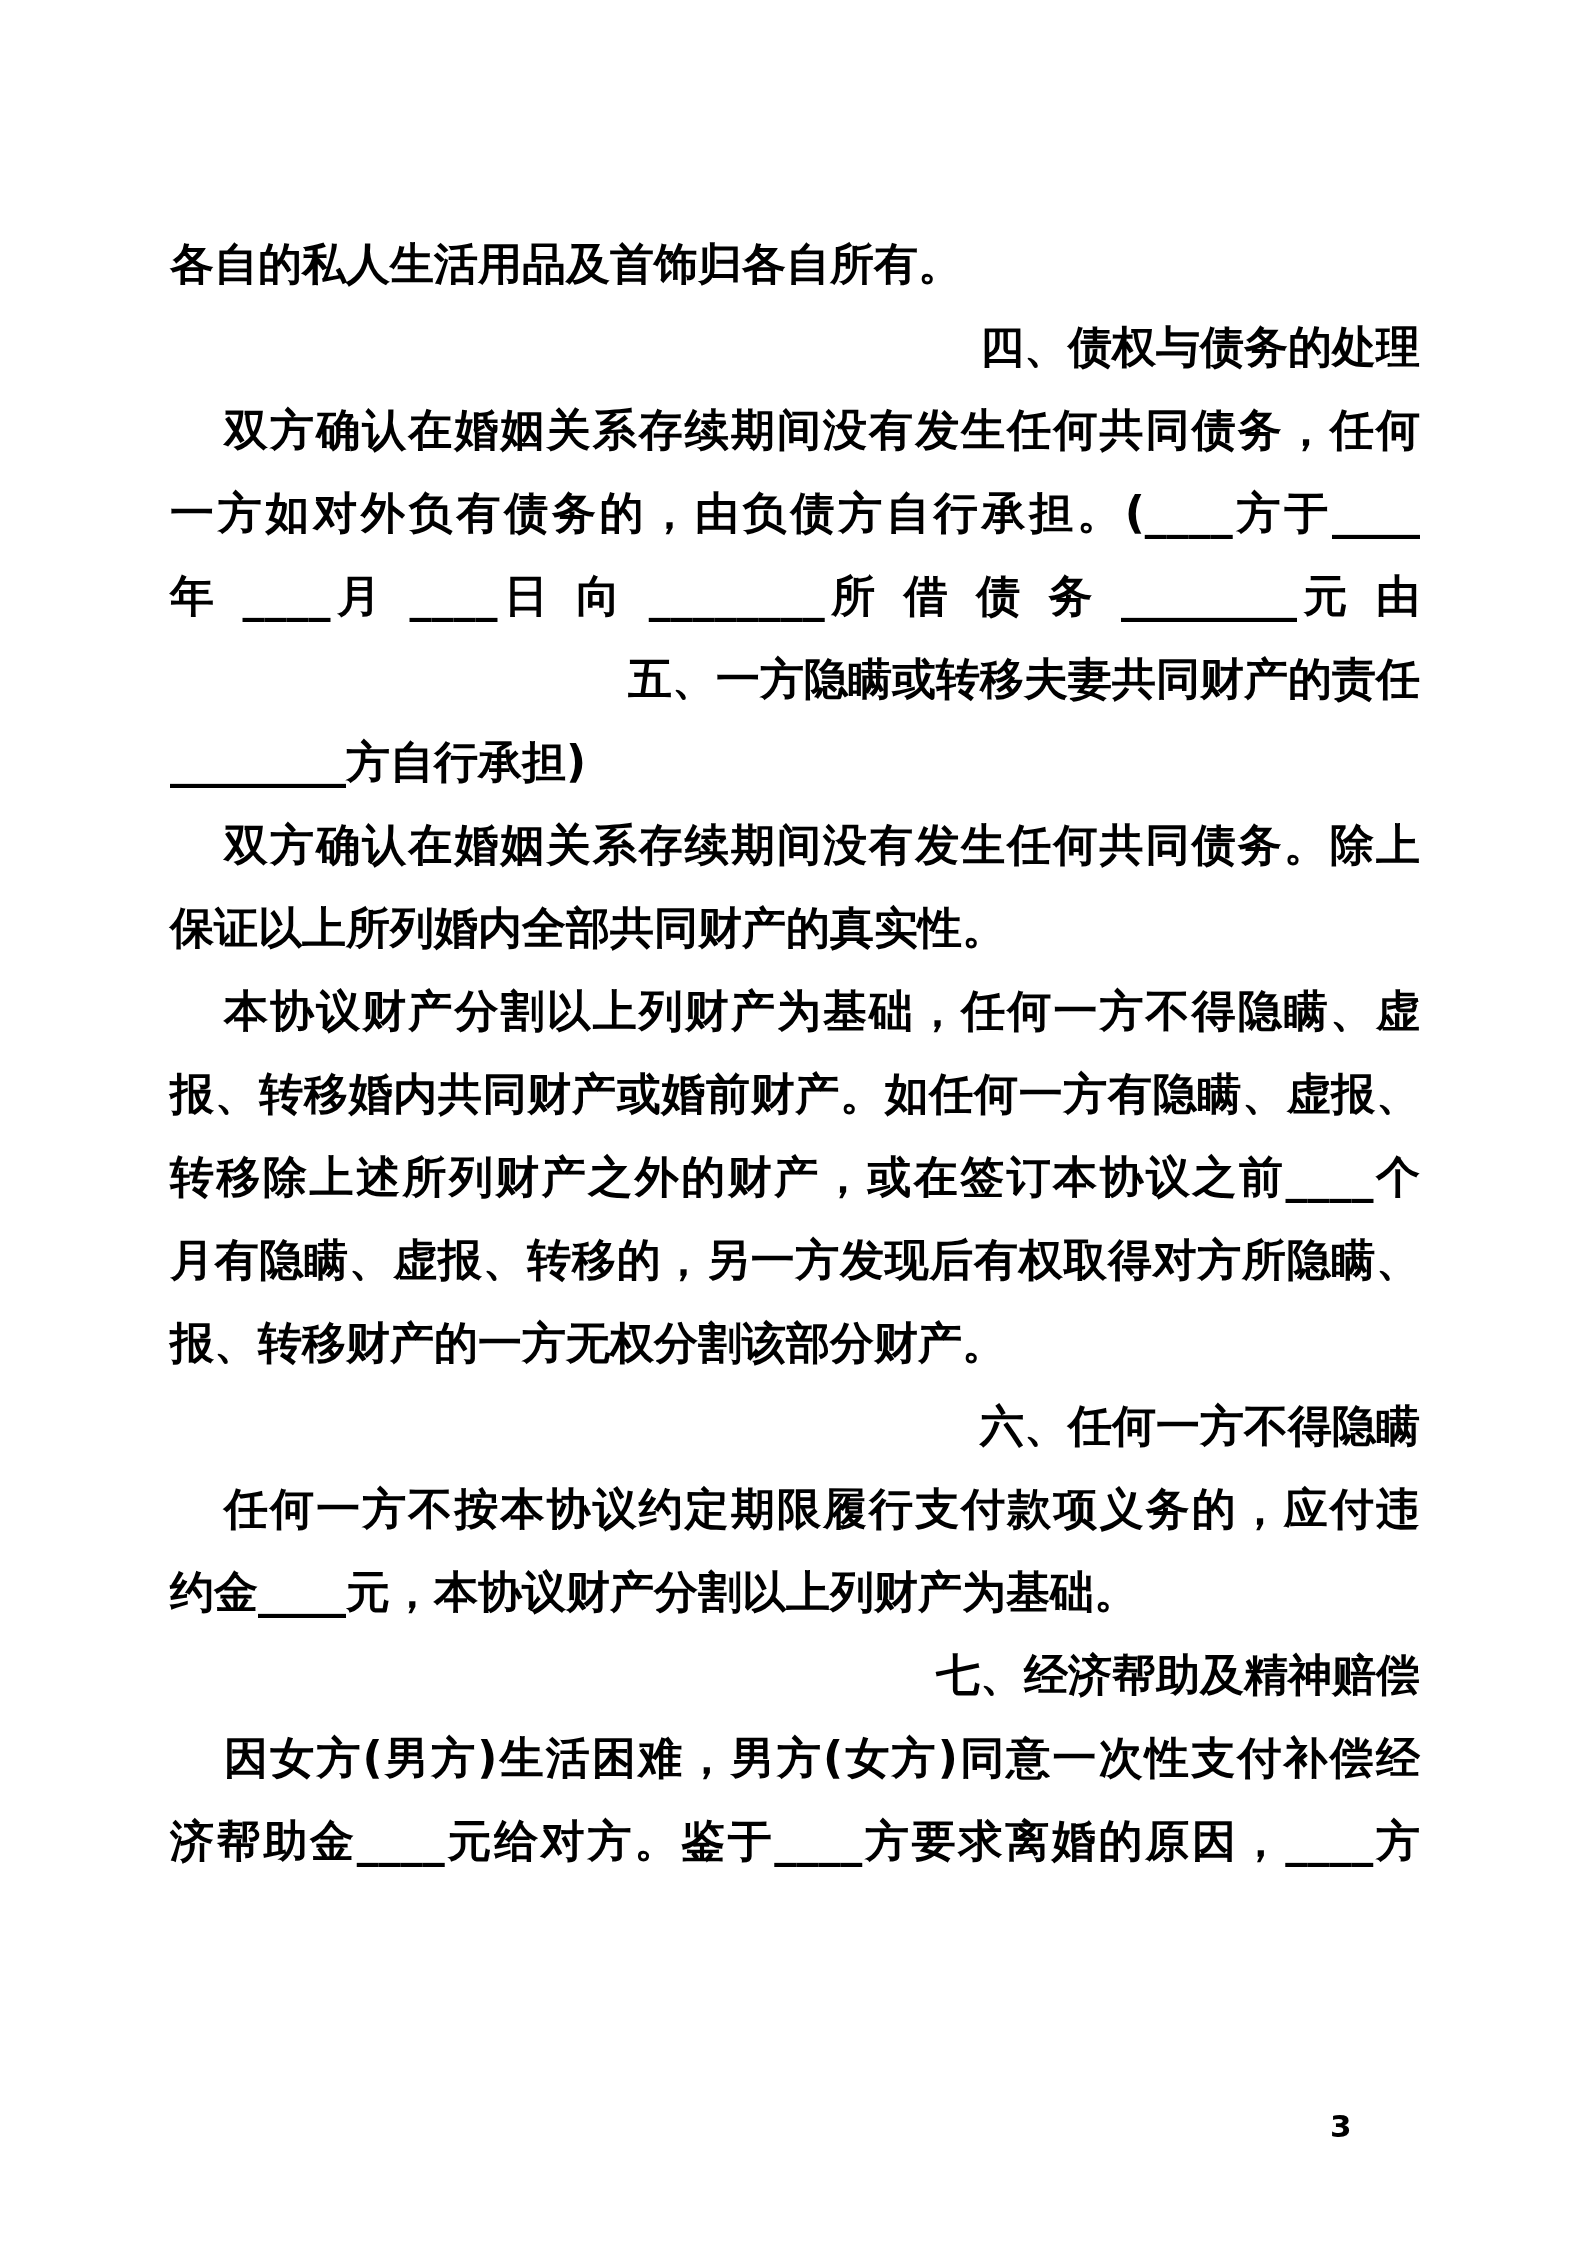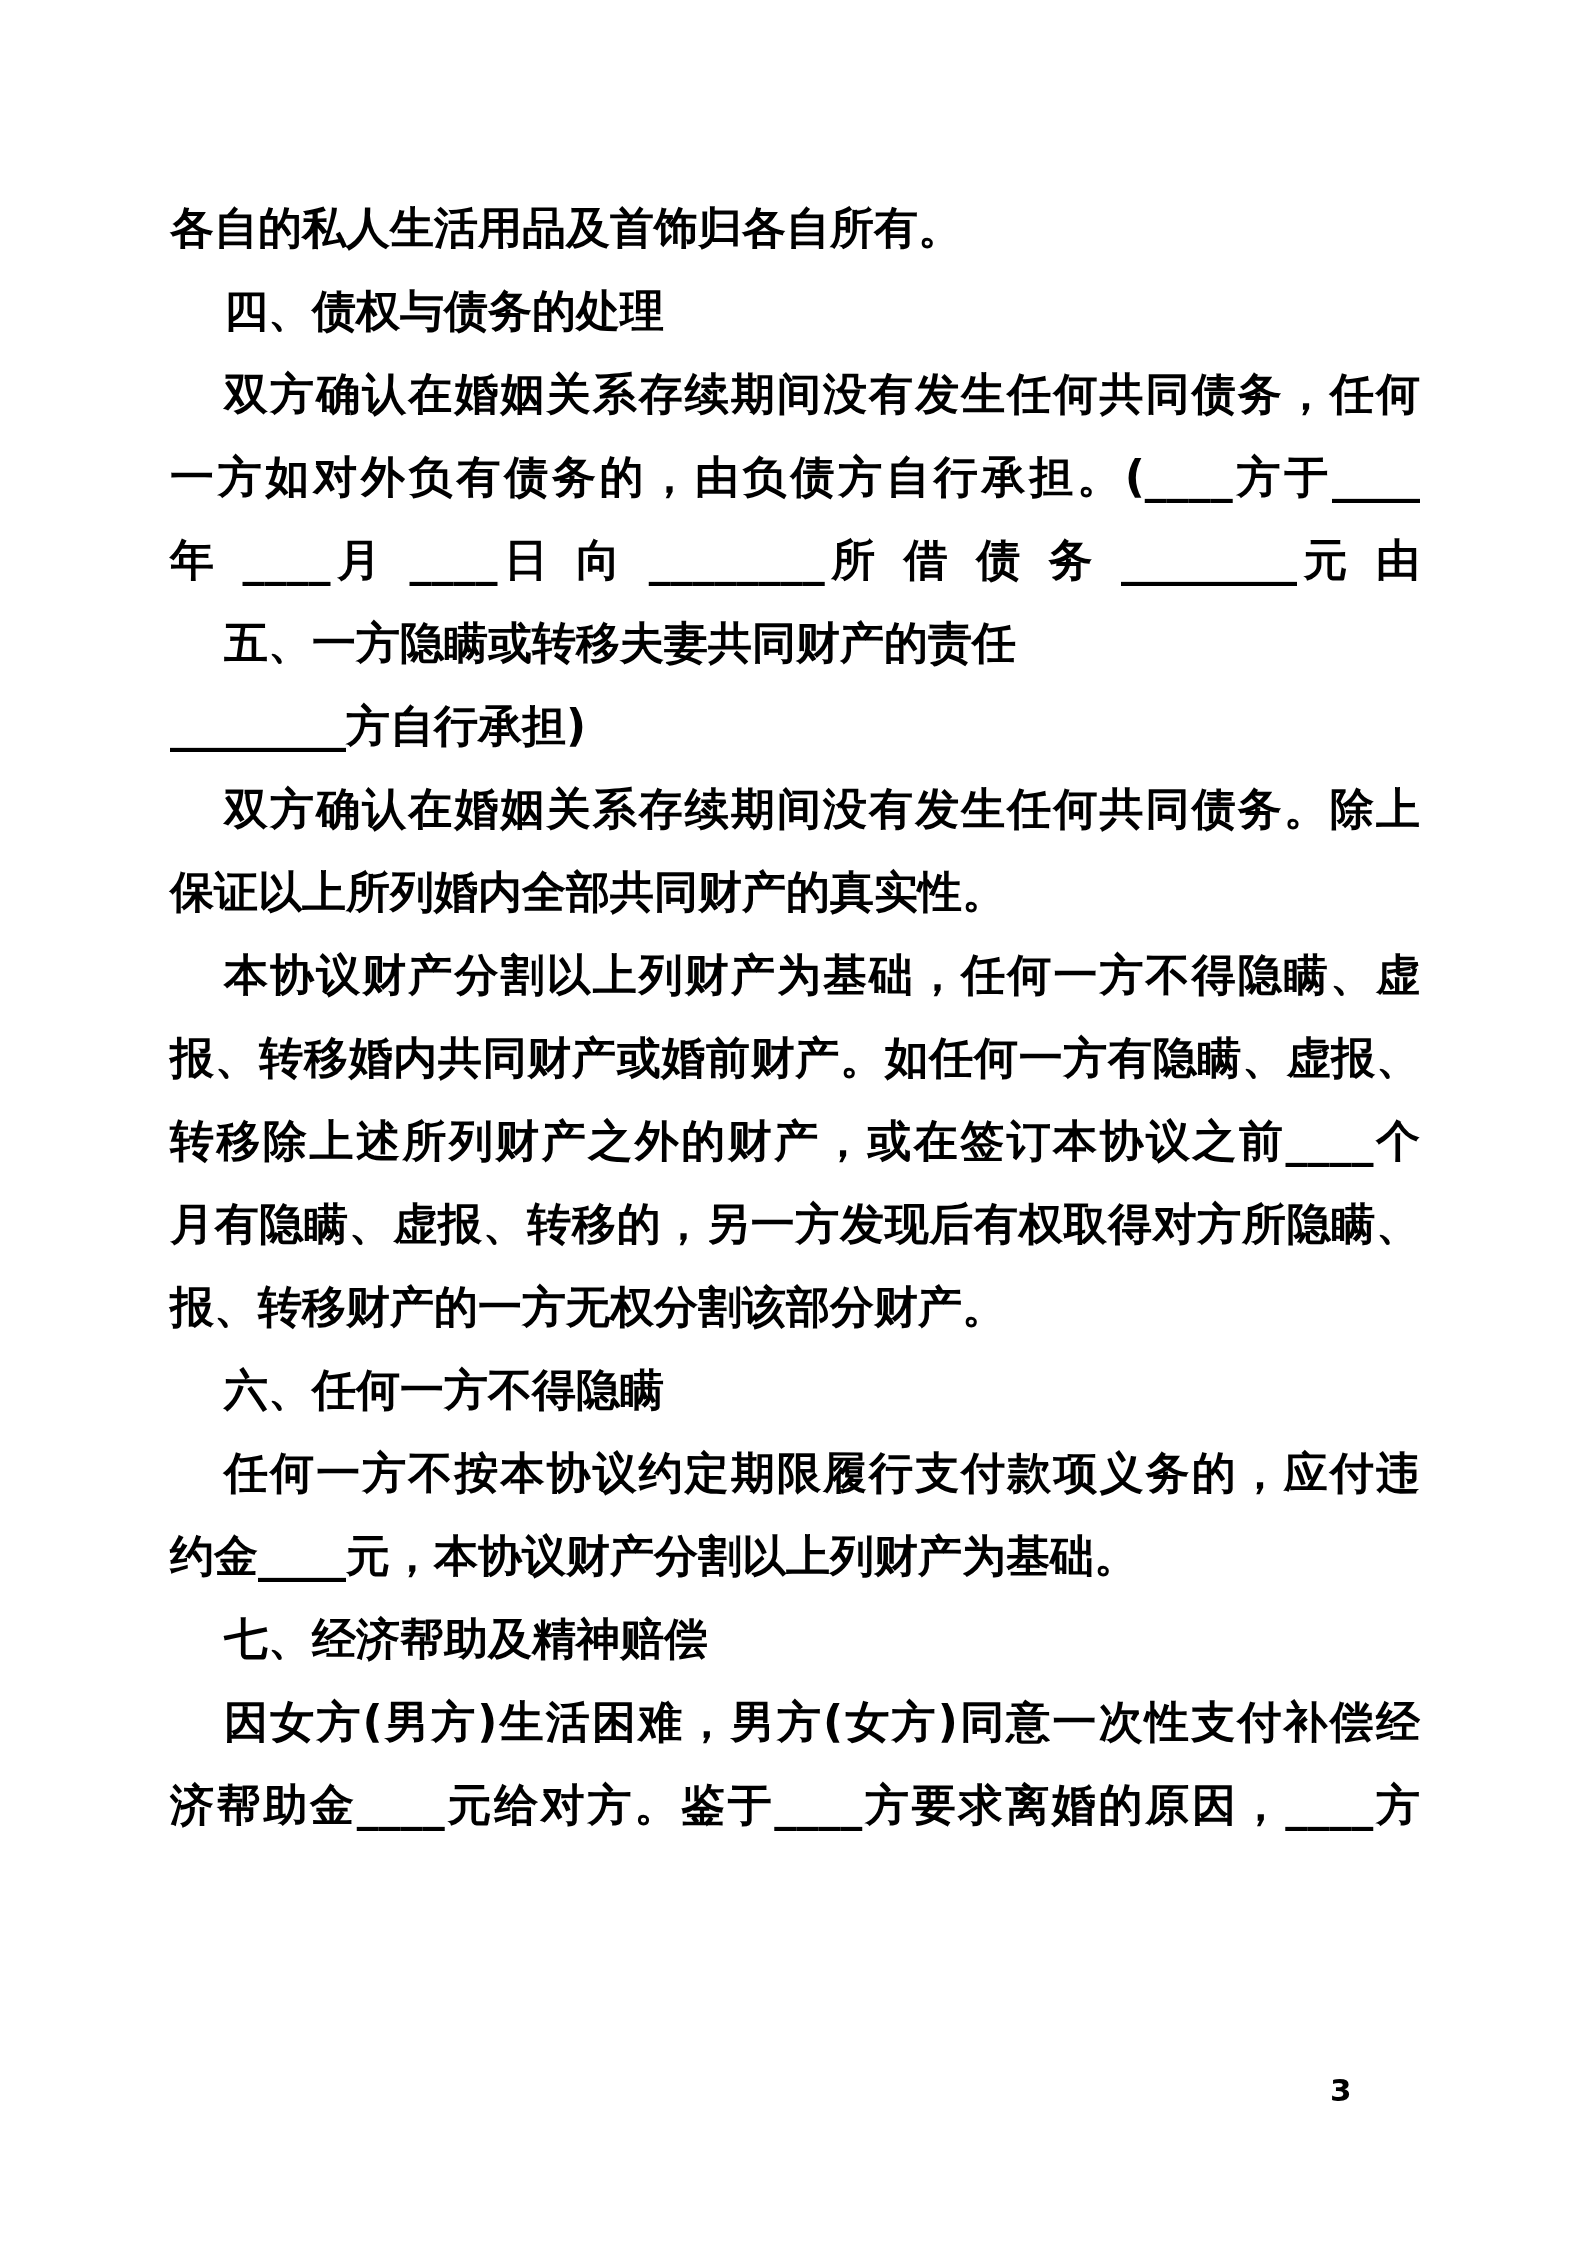--- a/index.html
+++ b/index.html
@@ -8,39 +8,41 @@
     background: #ffffff;
   }
   .page {
     position: relative;
     width: 1586px;
     height: 2203px;
     background: #ffffff;
     overflow: hidden;
     font-family: "DejaVu Sans", sans-serif;
     color: #000000;
+    margin-top: 36px;
   }
   .content {
     position: absolute;
     left: 170px;
     top: 186px;
     width: 1250px;
   }
   .line {
     font-size: 44px;
     font-weight: 700;
     line-height: 83px;
     height: 83px;
     white-space: pre-wrap;
     letter-spacing: 0px;
     color: #000000;
   }
   
   .indent {
     text-indent: 54px;
+    text-align: right;
   }
   
   .fill {
     text-align: justify;
     text-align-last: justify;
   }
   .page-number {
     position: absolute;
     left: 1330px;
     top: 2070px;

